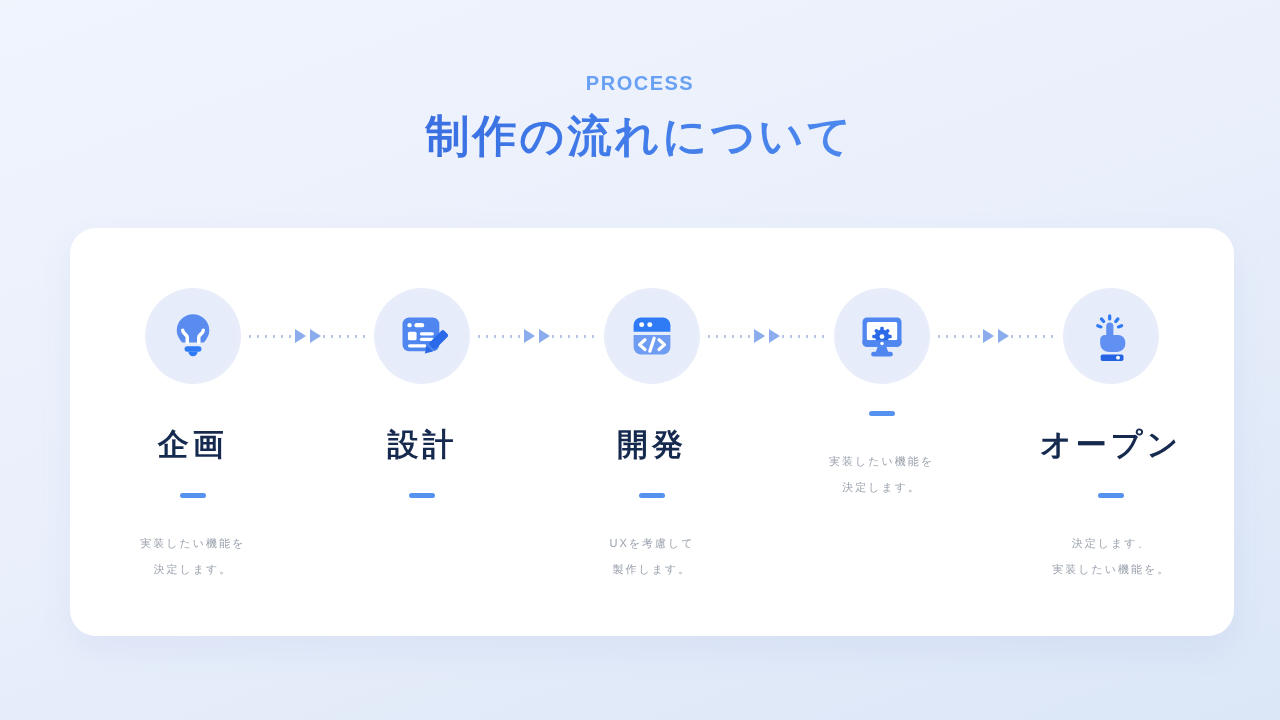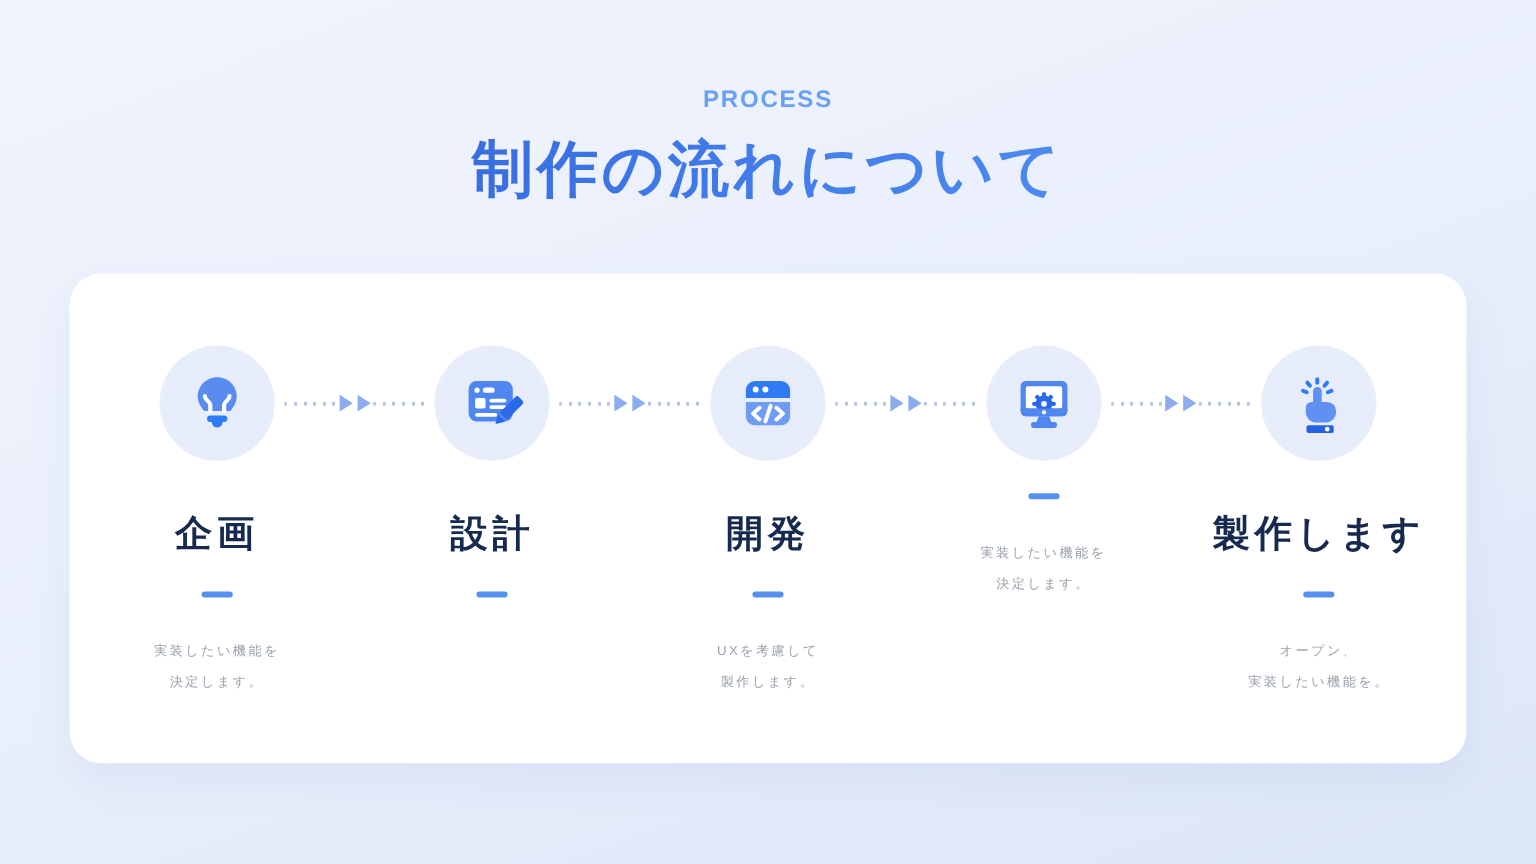--- a/index.html
+++ b/index.html
@@ -10,28 +10,28 @@
     overflow:hidden;
   }
   .slide { position:relative; width:1280px; height:552px; }
 
   
   .header { text-align:center; padding-top:72px; }
   .eyebrow {
     font-size:20px; font-weight:700; letter-spacing:1.5px; color:#68a0f3;
   }
   .title {
-    margin-top:12px; font-size:51px; font-weight:800; letter-spacing:3px;
+    margin-top:12px; font-size:44px; font-weight:800; letter-spacing:3px;
     background:linear-gradient(100deg,#2d55cd 0%,#3f79e8 45%,#5f9ff6 100%);
     -webkit-background-clip:text; background-clip:text; color:transparent;
   }
 
   
   .card {
-    position:absolute; left:58px; top:228px; width:1164px; height:408px;
+    position:absolute; left:70px; top:228px; width:1164px; height:408px;
     background:#ffffff; border-radius:26px;
     box-shadow:0 14px 34px rgba(90,120,190,0.08);
     display:flex; padding:60px 8px 0;
   }
   .step {
     flex:1; display:flex; flex-direction:column; align-items:center;
     position:relative;
   }
   .icon-circle {
     width:96px; height:96px; border-radius:50%;
@@ -198,22 +198,22 @@
             <path d="M30.4 8.2 l-2 2.4"></path>
             <path d="M11.8 14.5 l2.9 1.1"></path>
             <path d="M33.8 14.5 l-2.9 1.1"></path>
           </g>
           <rect x="19.6" y="11.5" width="6.6" height="15" rx="3.3" fill="#6090f1"></rect>
           <path d="M14 27.5 a4.5 4.5 0 0 1 4.5 -4.5 h12 a6.8 6.8 0 0 1 6.8 6.8 v1.2 a7.8 7.8 0 0 1 -7.8 7.8 h-7.7 a7.8 7.8 0 0 1 -7.8 -7.8 z" fill="#6090f1"></path>
           <rect x="14.5" y="41" width="21" height="6" rx="1.6" fill="#2563e3"></rect>
           <circle cx="30.5" cy="44" r="1.8" fill="#ffffff"></circle>
         </svg>
       </div>
-      <h2 class="step-title">製作します</h2>
-      <div class="divider"></div>
-      <p class="step-desc">
-        <span>オープン、</span><br>
+      <h2 class="step-title">オープン</h2>
+      <div class="divider"></div>
+      <p class="step-desc">
+        <span>決定します、</span><br>
         <span>実装したい機能を。</span>
       </p>
     </div>
 
   </section>
 </div>
 
 </body></html>

